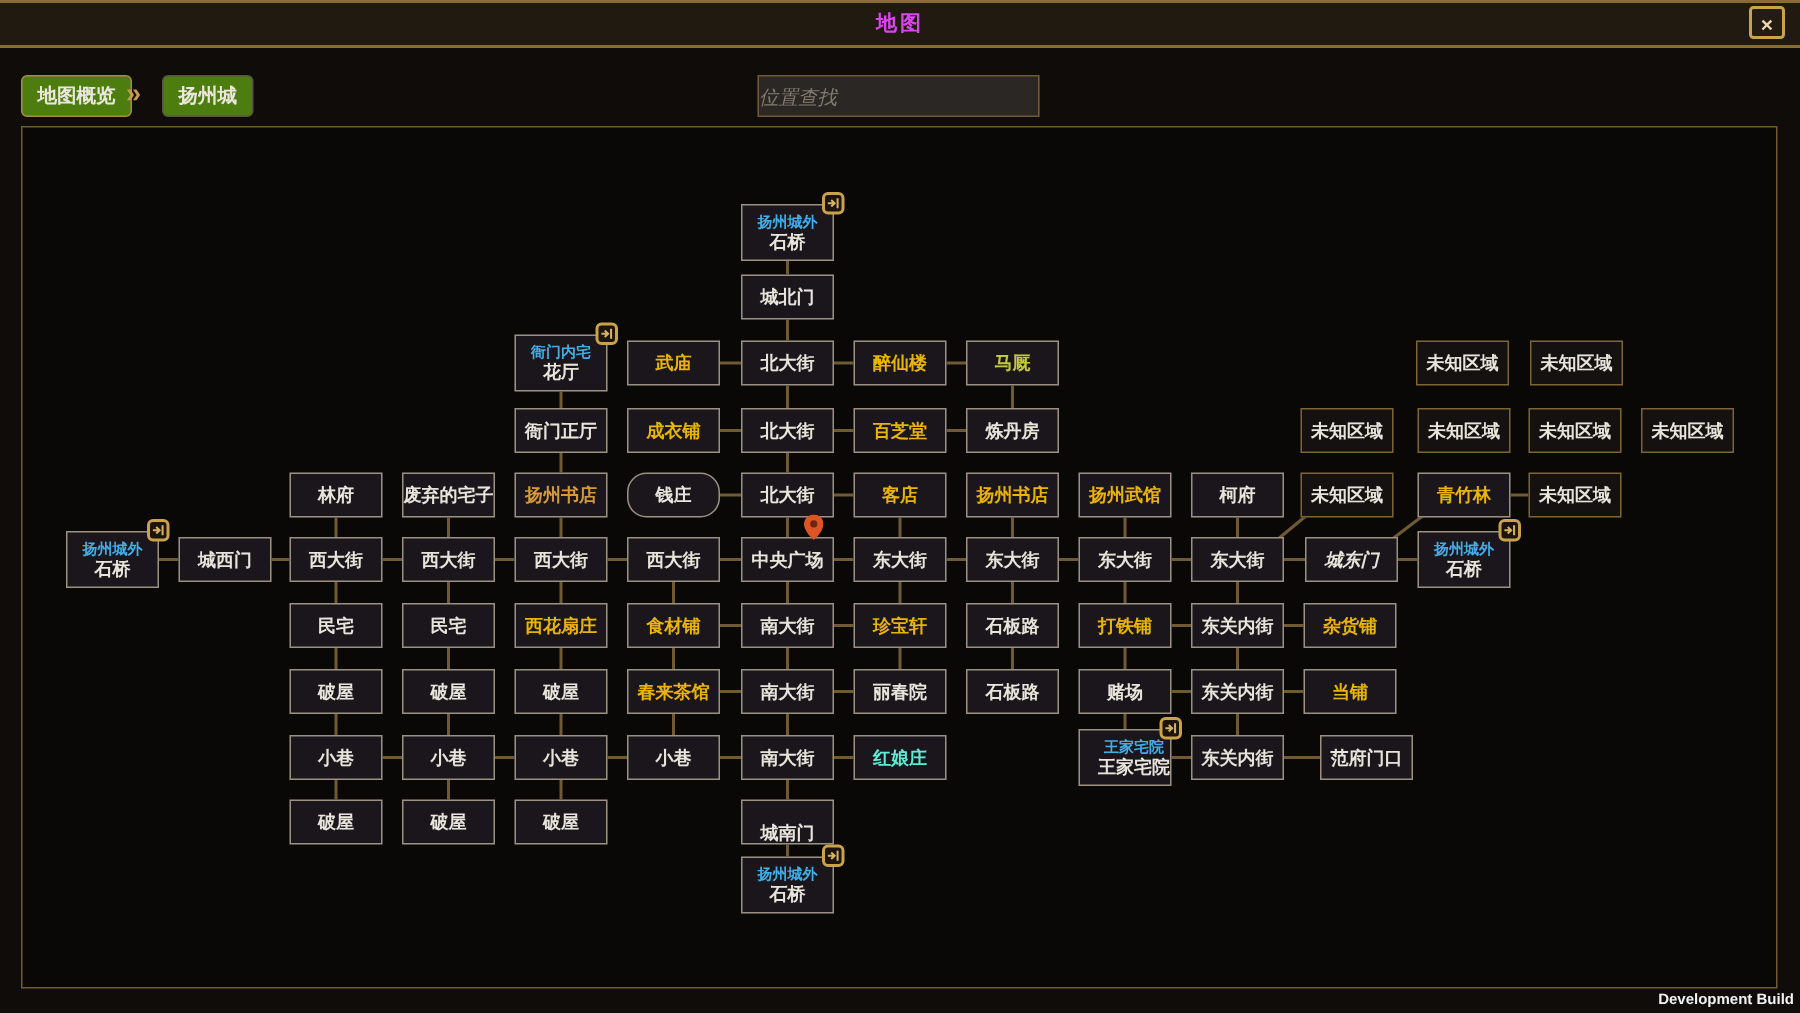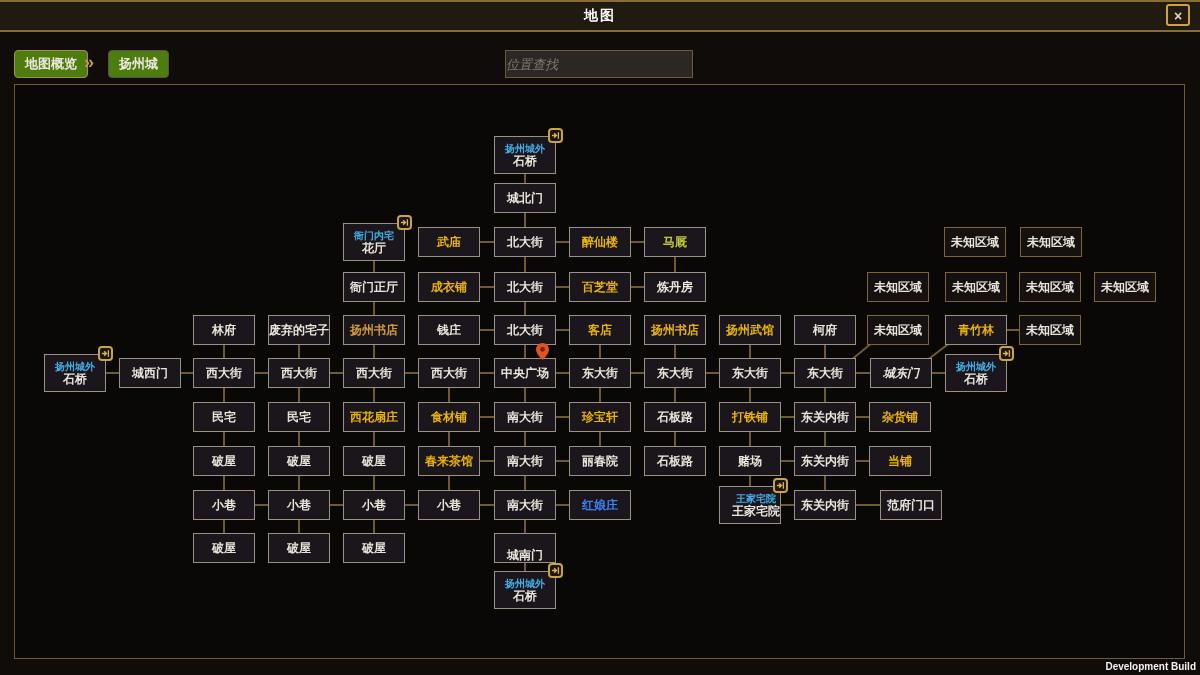--- a/index.html
+++ b/index.html
@@ -8,21 +8,21 @@
     background:#0f0c09;
     font-family:"Liberation Sans","DejaVu Sans",sans-serif;
   }
   
   .titlebar{
     position:absolute;left:0;top:0;width:1200px;height:28px;
     background:#211a11;
     border-top:2px solid #8a6b35;border-bottom:2px solid #8a6b35;
     display:flex;align-items:center;justify-content:center;
   }
-  .titlebar .title{color:#ffffff;font-size:14px;font-weight:bold;letter-spacing:2px;text-align:right;}
+  .titlebar .title{color:#d946ef;font-size:14px;font-weight:bold;letter-spacing:2px;text-align:right;}
   .close-btn{
     position:absolute;right:10px;top:4px;width:24px;height:22px;
     border:2px solid #c9a24a;border-radius:3px;background:#241c12;
     color:#e8d9b0;font-size:14px;font-weight:bold;line-height:20px;text-align:center;
     cursor:pointer;box-sizing:border-box;
   }
   
   .topbar{position:absolute;left:0;top:46px;width:1200px;height:36px;}
   .crumb{
     position:absolute;top:4px;height:28px;box-sizing:border-box;
@@ -52,21 +52,21 @@
     position:absolute;box-sizing:border-box;
     background:#1a161b;border:1px solid #9a9183;
     display:flex;flex-direction:column;align-items:center;justify-content:center;
     cursor:pointer;z-index:2;
   }
   .node .lbl{color:#e9e4db;font-size:12px;font-weight:bold;line-height:13px;white-space:nowrap;}
   .node .region{color:#41aee8;font-size:10px;font-weight:bold;line-height:12px;white-space:nowrap;}
   .node.shop .lbl{color:#eab308;}
   .node.stable .lbl{color:#c3c93c;}
   .node.gate .lbl{color:#d49a3a;}
-  .node.pink .lbl{color:#3b82f6;}
+  .node.pink .lbl{color:#5eead4;}
   .node.unknown{border-color:#7d6434;background:#151110;}
   .exit-icon{
     position:absolute;top:-9px;right:-8px;width:15px;height:15px;box-sizing:border-box;
     background:#1b150d;border:2px solid #c9a24a;border-radius:4px;
     display:flex;align-items:center;justify-content:center;z-index:3;
   }
   .player-pin{position:absolute;top:-16px;right:6px;z-index:4;}
   
   .build-label{
     position:absolute;right:4px;bottom:3px;color:#f2f2f2;
@@ -243,21 +243,21 @@
     </div>
     <div class="node" style="left: 193px; top: 315px; width: 62px; height: 30px;">
       <div class="lbl">林府</div>
     </div>
     <div class="node" style="left: 268px; top: 315px; width: 62px; height: 30px;">
       <div class="lbl">废弃的宅子</div>
     </div>
     <div class="node gate" style="left: 343px; top: 315px; width: 62px; height: 30px;">
       <div class="lbl">扬州书店</div>
     </div>
-    <div class="node" style="left: 418px; top: 315px; width: 62px; height: 30px;">
+    <div class="node" style="left: 418px; top: 315px; width: 62px; height: 30px; border-radius: 13px;">
       <div class="lbl">钱庄</div>
     </div>
     <div class="node" style="left: 494px; top: 315px; width: 62px; height: 30px;">
       <div class="lbl">北大街</div>
     </div>
     <div class="node shop" style="left: 569px; top: 315px; width: 62px; height: 30px;">
       <div class="lbl">客店</div>
     </div>
     <div class="node shop" style="left: 644px; top: 315px; width: 62px; height: 30px;">
       <div class="lbl">扬州书店</div>

